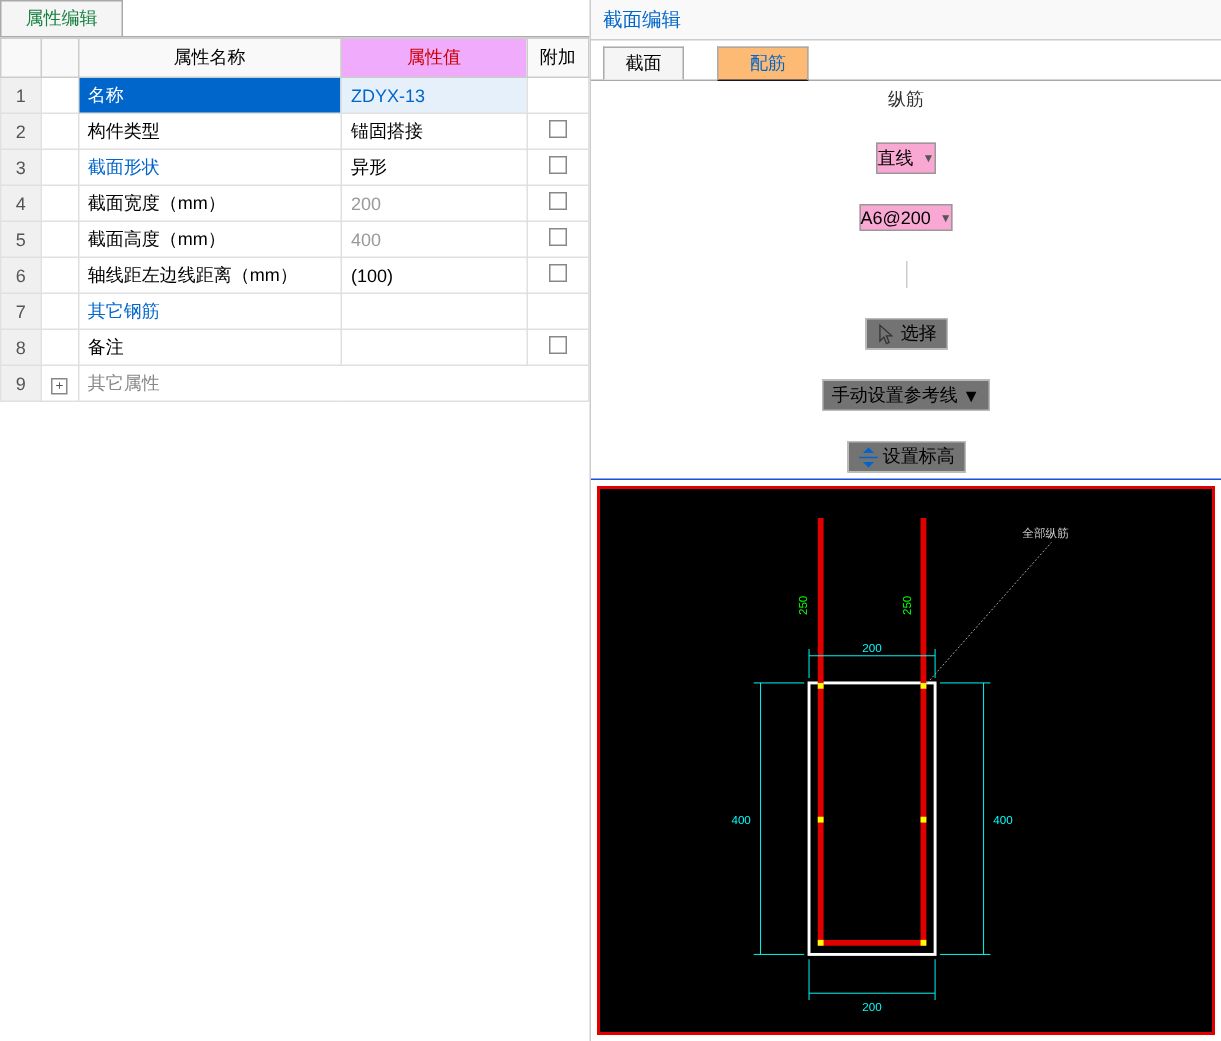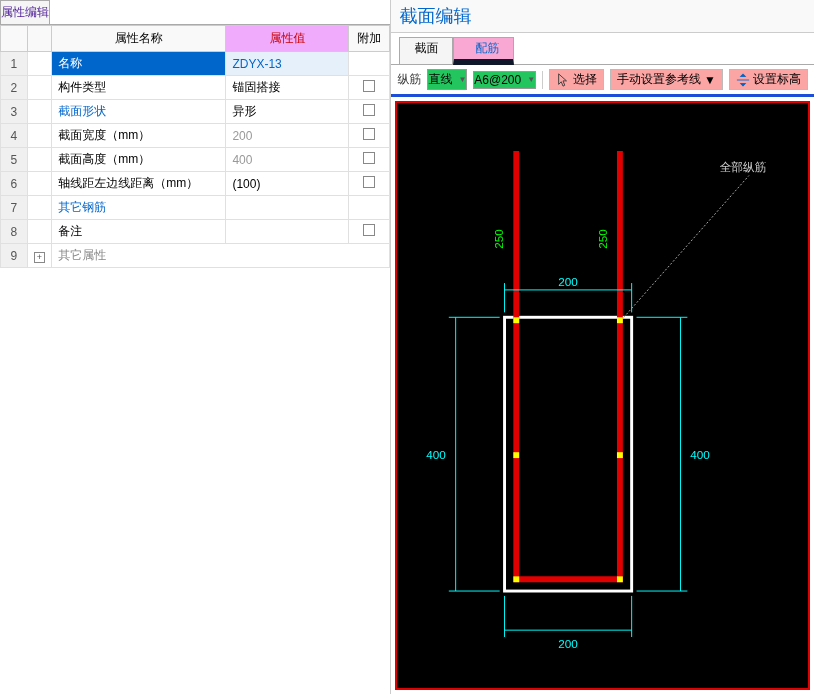--- a/index.html
+++ b/index.html
@@ -1,46 +1,46 @@
 <!DOCTYPE html>
 <html><head>
   <meta charset="utf-8">
   <style>
     * { margin: 0; padding: 0; box-sizing: border-box; font-family: "Microsoft YaHei", sans-serif; font-size: 12px; }
     body { width: 814px; height: 694px; display: flex; background: #fff; overflow: hidden; }
     .left-panel { width: 393px; height: 100%; display: flex; flex-direction: column; }
     .left-tab-bar { display: flex; border-bottom: 1px solid #aaa; }
-    .left-tab { padding: 3px 0; border: 1px solid #aaa; border-bottom: none; background: #f5f5f5; color: #4c1d95; }
+    .left-tab { padding: 3px 16px; border: 1px solid #aaa; border-bottom: none; background: #f5f5f5; color: #15803d; }
     .prop-table { width: 100%; border-collapse: collapse; }
     .prop-table th { border: 1px solid #ccc; padding: 4px 8px; font-weight: normal; text-align: center; background: #f9f9f9; }
     .prop-table th.value-head { color: #c00; background: #f0abfc; }
     .prop-table td { border: 1px solid #e0e0e0; padding: 3px 6px; }
     .row-num { width: 26px; text-align: center; background: #f0f0f0; color: #555; }
     .name-col { width: 170px; margin-top: 25px; }
     .value-col { width: 120px; margin-top: 26px; }
     .attach-col { width: 40px; text-align: center; }
     .selected-row td.name-col { background: #0066cc; color: #fff; }
     .selected-row td.value-col { background: #e6f0fa; color: #0066cc; }
     .blue-link { color: #0066cc; }
     .gray-val { color: #999; }
     .exp-cell { width: 16px; text-align: center; color: #555; border: 1px solid #e0e0e0; padding: 0; cursor: pointer; }
     .exp-box { display: inline-block; width: 11px; height: 11px; border: 1px solid #888; font-size: 9px; line-height: 9px; }
     .attach-box { display: inline-block; width: 12px; height: 12px; border: 1px solid #888; background: #fff; }
     .group-row td.name-col { color: #888; }
 
     .right-panel { flex: 1; height: 100%; display: flex; flex-direction: column; background: #fff; border-left: 1px solid #ccc; }
-    .panel-title { font-size: 18px; color: #0066cc; padding: 4px 8px; border-bottom: 1px solid #ccc; background: #f9f9f9; }
-    .sub-tabs { display: flex; gap: 0; padding: 4px 8px 0; border-bottom: 1px solid #aaa; }
+    .panel-title { font-size: 13px; color: #0066cc; padding: 4px 8px; border-bottom: 1px solid #ccc; background: #f9f9f9; }
+    .sub-tabs { display: flex; gap: 22px; padding: 4px 8px 0; border-bottom: 1px solid #aaa; }
     .sub-tab { padding: 2px 14px; border: 1px solid #aaa; border-bottom: none; background: #f5f5f5; }
-    .sub-tab.active { background: #f9a8d4; color: #0066cc; border-bottom: 6px solid #0f172a; margin-bottom: -1px; padding-left: 21px; }
-    .toolbar { display: flex; align-items: center; gap: 6px; padding: 4px 6px; border-bottom: 3px solid #1d4ed8; flex-wrap: nowrap; white-space: nowrap; }
+    .sub-tab.active { background: #fdba74; color: #0066cc; border-bottom: 1px solid #0f172a; margin-bottom: -1px; padding-left: 21px; }
+    .toolbar { display: flex; align-items: center; gap: 20px; padding: 4px 6px; border-bottom: 1px solid #1d4ed8; flex-wrap: nowrap; white-space: nowrap; flex-direction: column; }
     .toolbar .lbl { color: #333; }
-    .toolbar .sel { border: 1px solid #999; padding: 1px 0; background: #22c55e; display: inline-flex; align-items: center; gap: 6px; }
+    .toolbar .sel { border: 1px solid #999; padding: 1px 0; background: #f9a8d4; display: inline-flex; align-items: center; gap: 6px; }
     .toolbar .sel .arrow { font-size: 8px; color: #555; }
-    .toolbar .btn { border: 1px solid #bbb; padding: 1px 6px; background: #fca5a5; display: inline-flex; align-items: center; gap: 3px; }
+    .toolbar .btn { border: 1px solid #bbb; padding: 1px 6px; background: #737373; display: inline-flex; align-items: center; gap: 3px; }
     .toolbar .btn.active { border: 1px solid #3388dd; background: #e8f0fb; }
     .toolbar .sep { width: 1px; height: 18px; background: #ccc; }
     .svg-icon { width: 14px; height: 14px; }
     .canvas-wrap { flex: 1; background: #000; position: relative; overflow: hidden; margin: 4px; border: 2px solid #e00000; }
   </style>
 </head>
 <body>
 
 <div class="left-panel">
   <div class="left-tab-bar">

